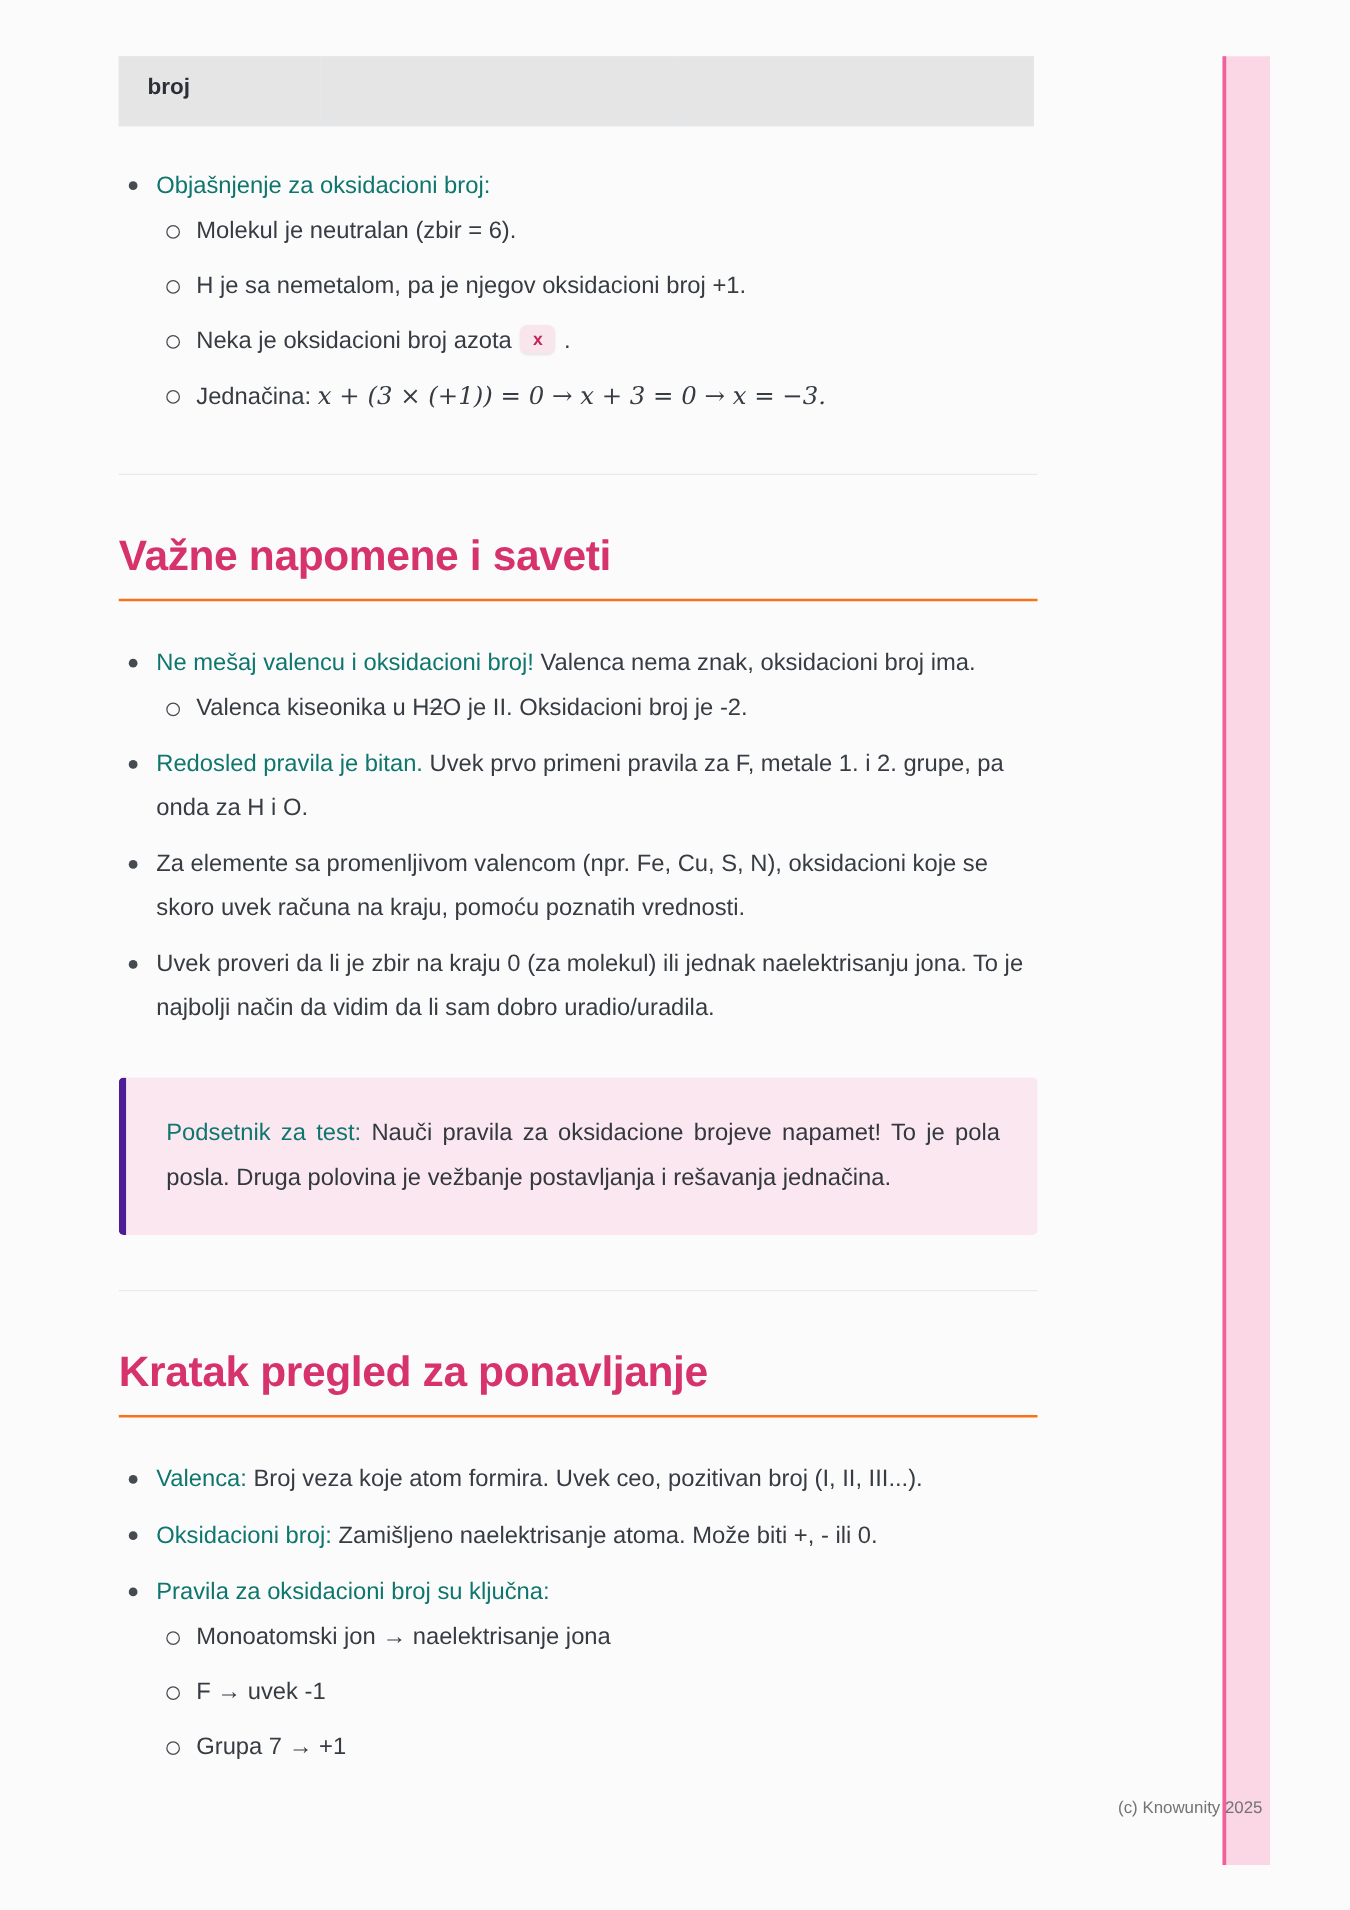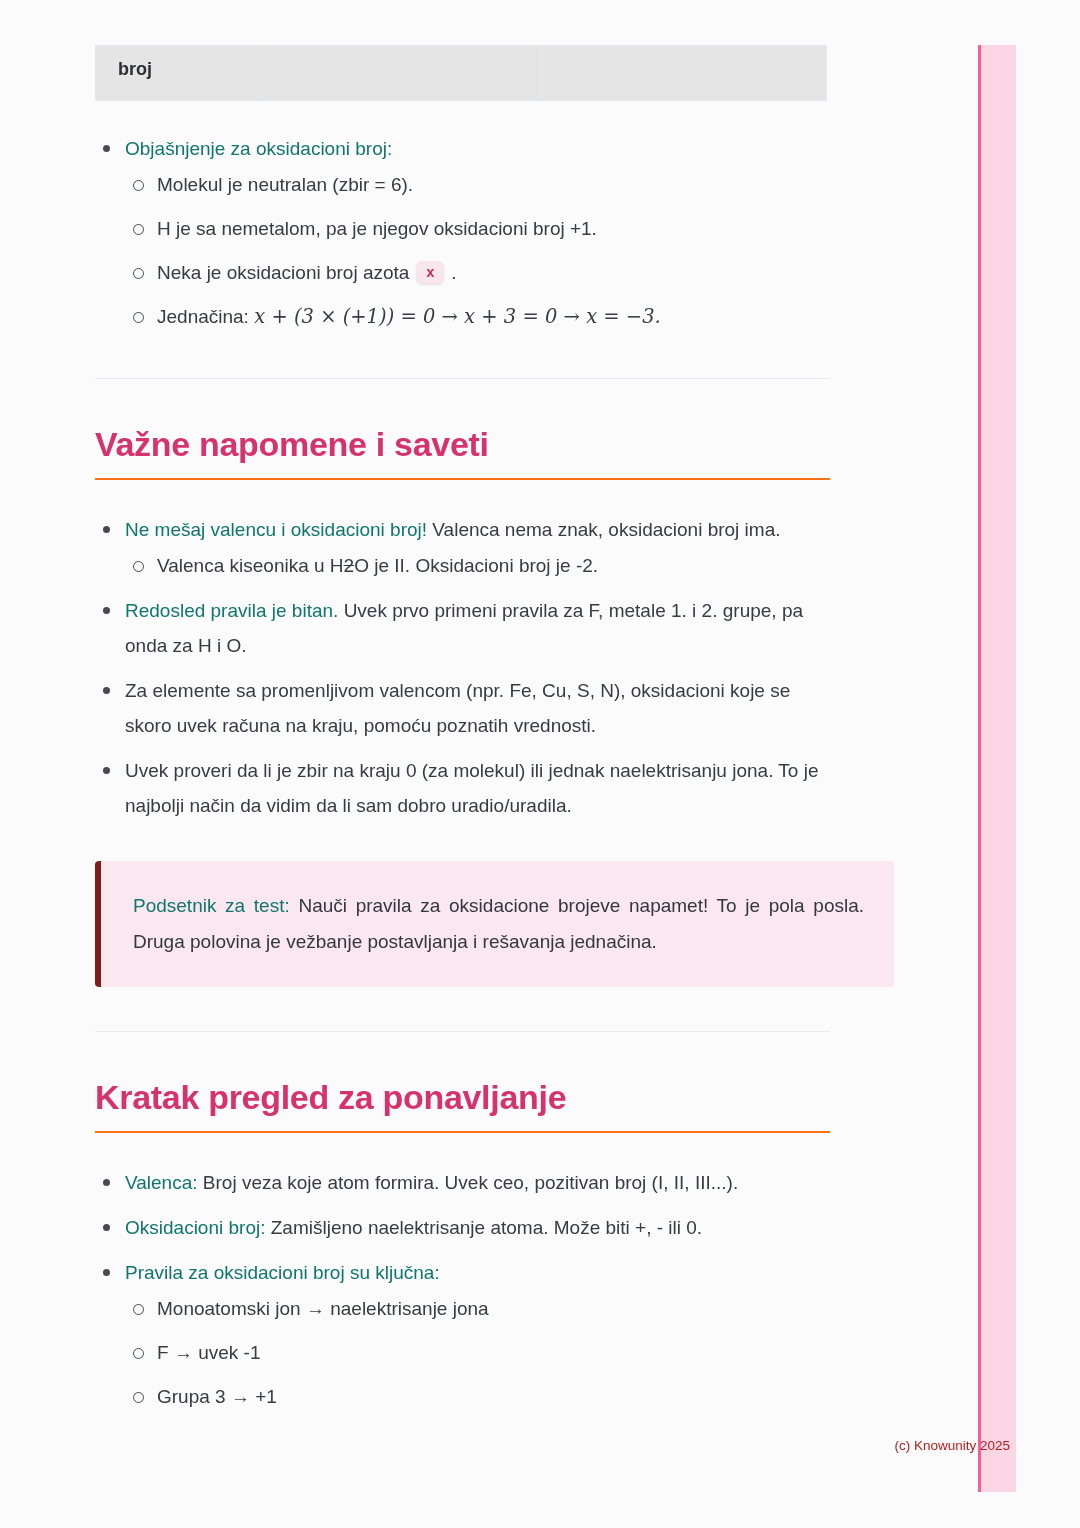--- a/index.html
+++ b/index.html
@@ -87,33 +87,33 @@
     margin-top:46px;
     font-size:34px; font-weight:700; letter-spacing:-0.3px;
     color:#d6336c;
     padding-bottom:14px;
     border-bottom:2px solid #f97316;
   }
   .heading + .blist.top { margin-top:32px; }
 
   .callout {
     margin-top:38px;
-    width:799px;
+    width:735px;
     background:#fbe7f0;
-    border-left:6px solid #7f1d1d;
+    border-left:6px solid #4c1d95;
     border-radius:4px;
     padding:27px 30px 27px 32px;
     font-size:19px; line-height:36px;
     text-align:justify;
     color:#33383e;
   }
 
   .footer {
     position:absolute; top:1438px; right:70px;
-    font-size:13.5px; color:#b91c1c; z-index:3;
+    font-size:13.5px; color:#737373; z-index:3;
   }
 
   .explain-list { margin-top:50px; }
 </style>
 </head>
 <body>
 
 <div class="page">
 
   <div class="edge-band"></div>
@@ -200,21 +200,21 @@
       <li>
         <span class="bold">Pravila za oksidacioni broj su ključna:</span>
         <ul class="blist sub">
           <li>
             <span>Monoatomski jon → naelektrisanje jona</span>
           </li>
           <li>
             <span>F → uvek -1</span>
           </li>
           <li>
-            <span>Grupa 3 → +1</span>
+            <span>Grupa 7 → +1</span>
           </li>
         </ul>
       </li>
     </ul>
 
   </div>
 
   <div class="footer">(c) Knowunity 2025</div>
 
 </div>

